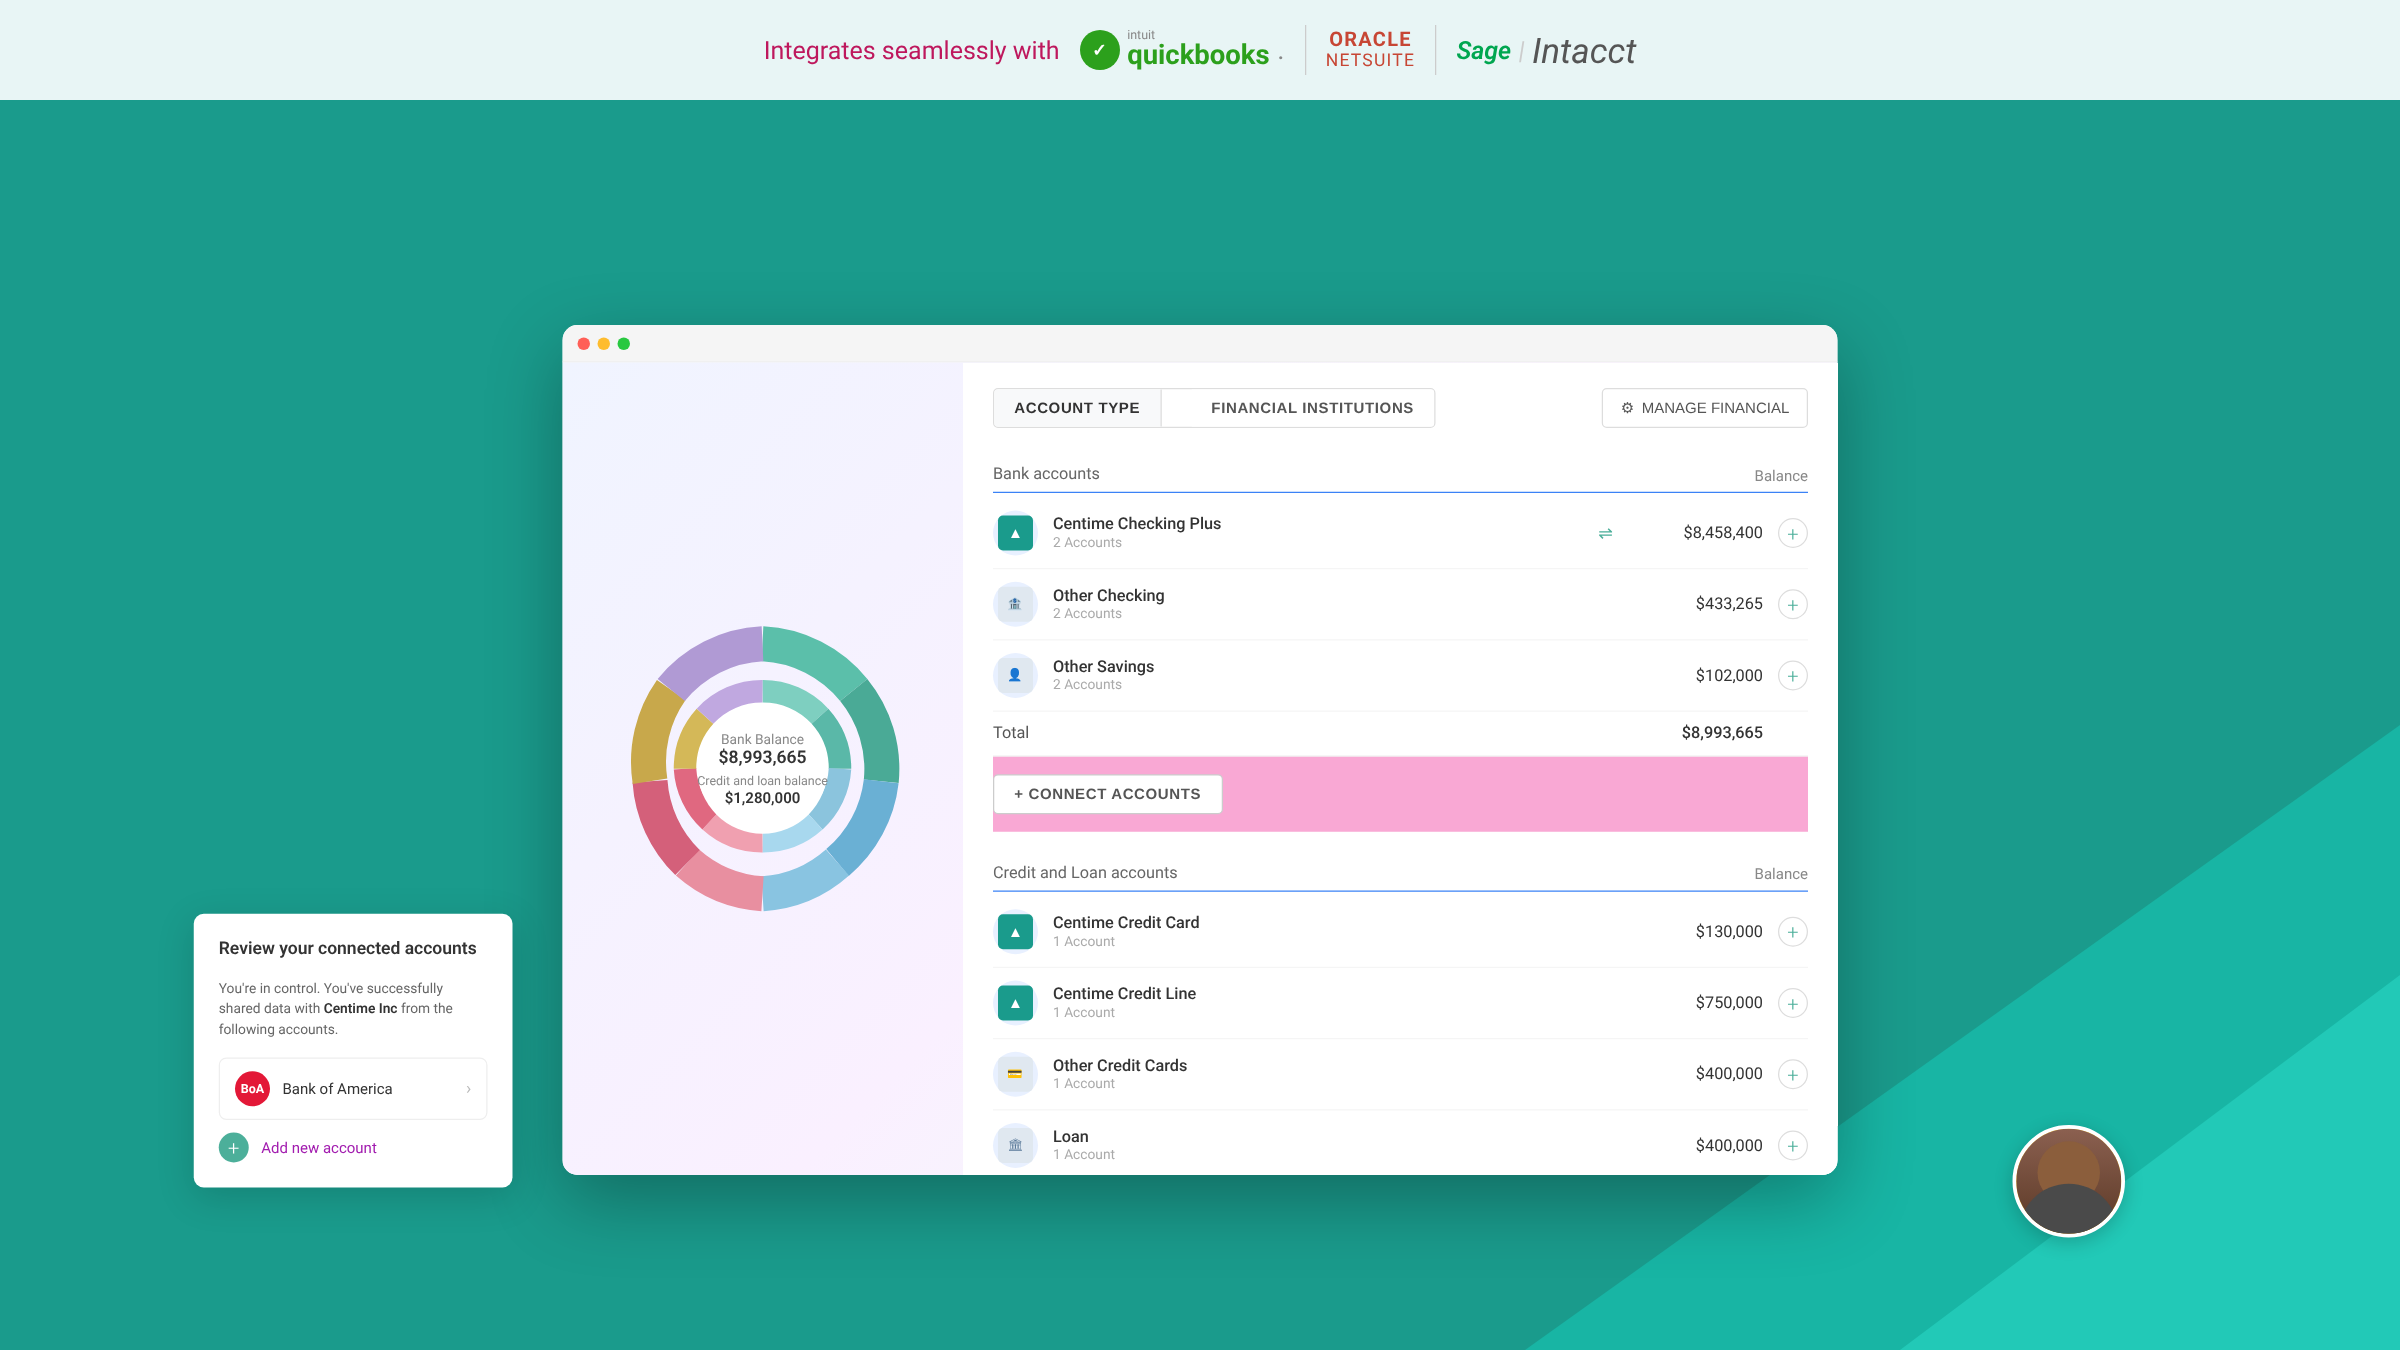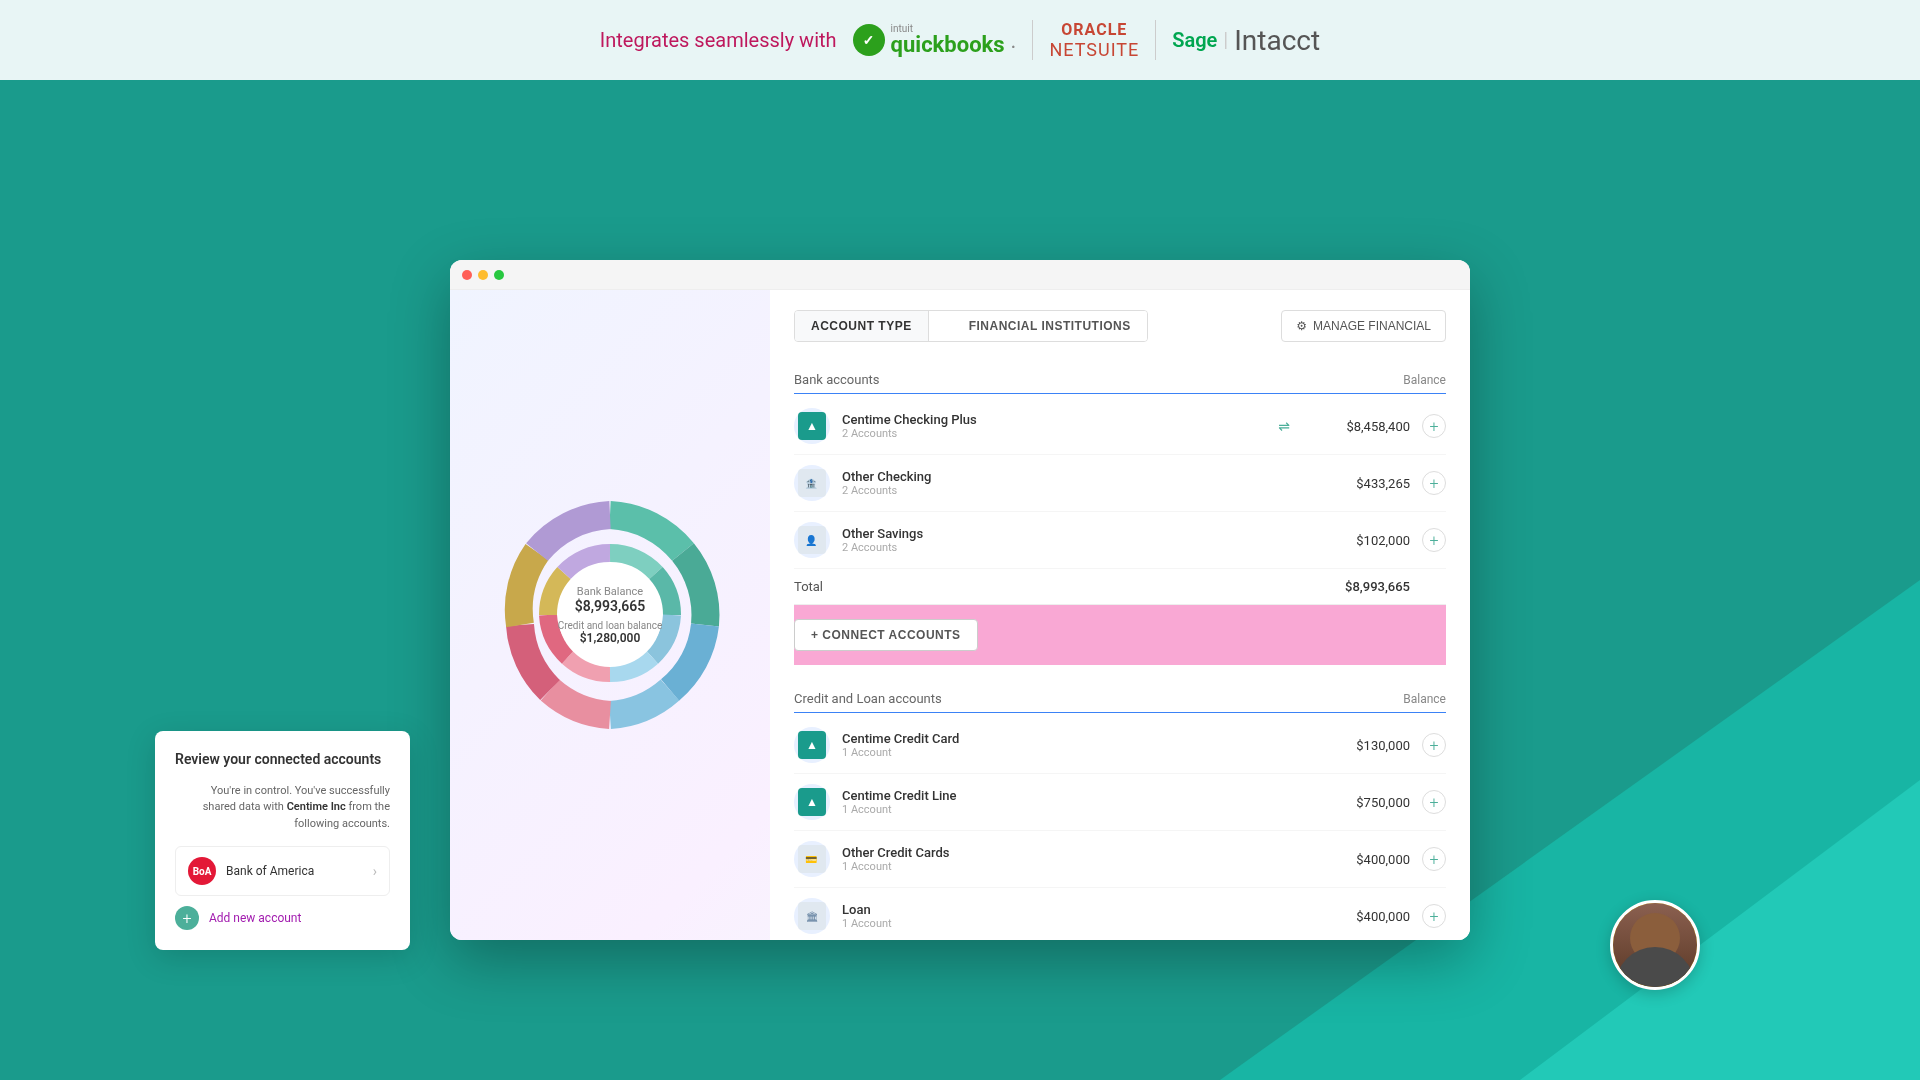--- a/index.html
+++ b/index.html
@@ -53,28 +53,29 @@
       height: 40px;
       background: #ccc;
     }
     .oracle-text {
       font-size: 16px;
       font-weight: 700;
       color: #c74634;
       letter-spacing: 1px;
     }
     .netsuite-text {
-      font-size: 18px;
+      font-size: 14px;
       color: #c74634;
       letter-spacing: 1px;
     }
     .sage-logo {
       display: flex;
       align-items: center;
       gap: 4px;
+      font-style: italic;
     }
     .sage-text {
       font-size: 20px;
       font-weight: 600;
       color: #00a650;
     }
     .intacct-text {
       font-size: 28px;
       color: #555;
     }
@@ -370,21 +371,20 @@
       font-size: 14px;
       font-weight: 600;
       color: #333;
       margin-bottom: 16px;
     }
     .review-desc {
       font-size: 11px;
       color: #666;
       line-height: 1.5;
       margin-bottom: 14px;
-      text-align: right;
     }
     .review-desc strong {
       font-weight: 600;
       color: #333;
     }
     .connected-account-item {
       display: flex;
       align-items: center;
       justify-content: space-between;
       padding: 10px 12px;

